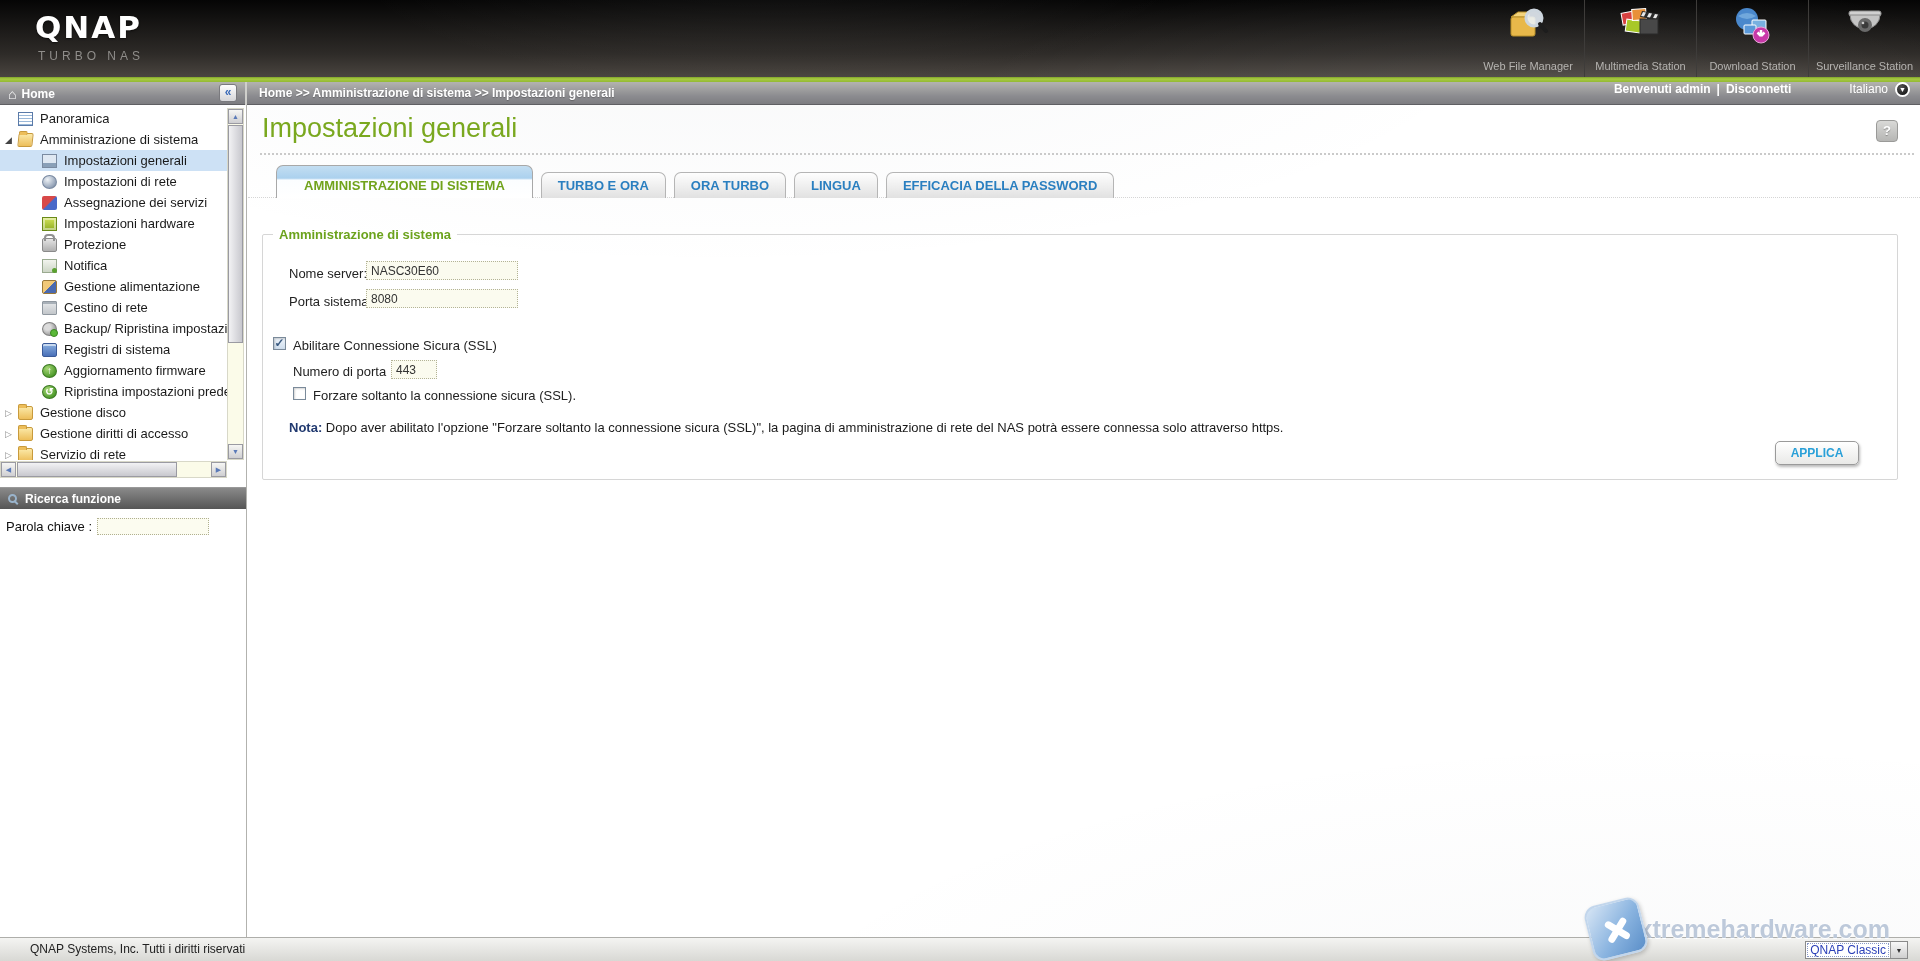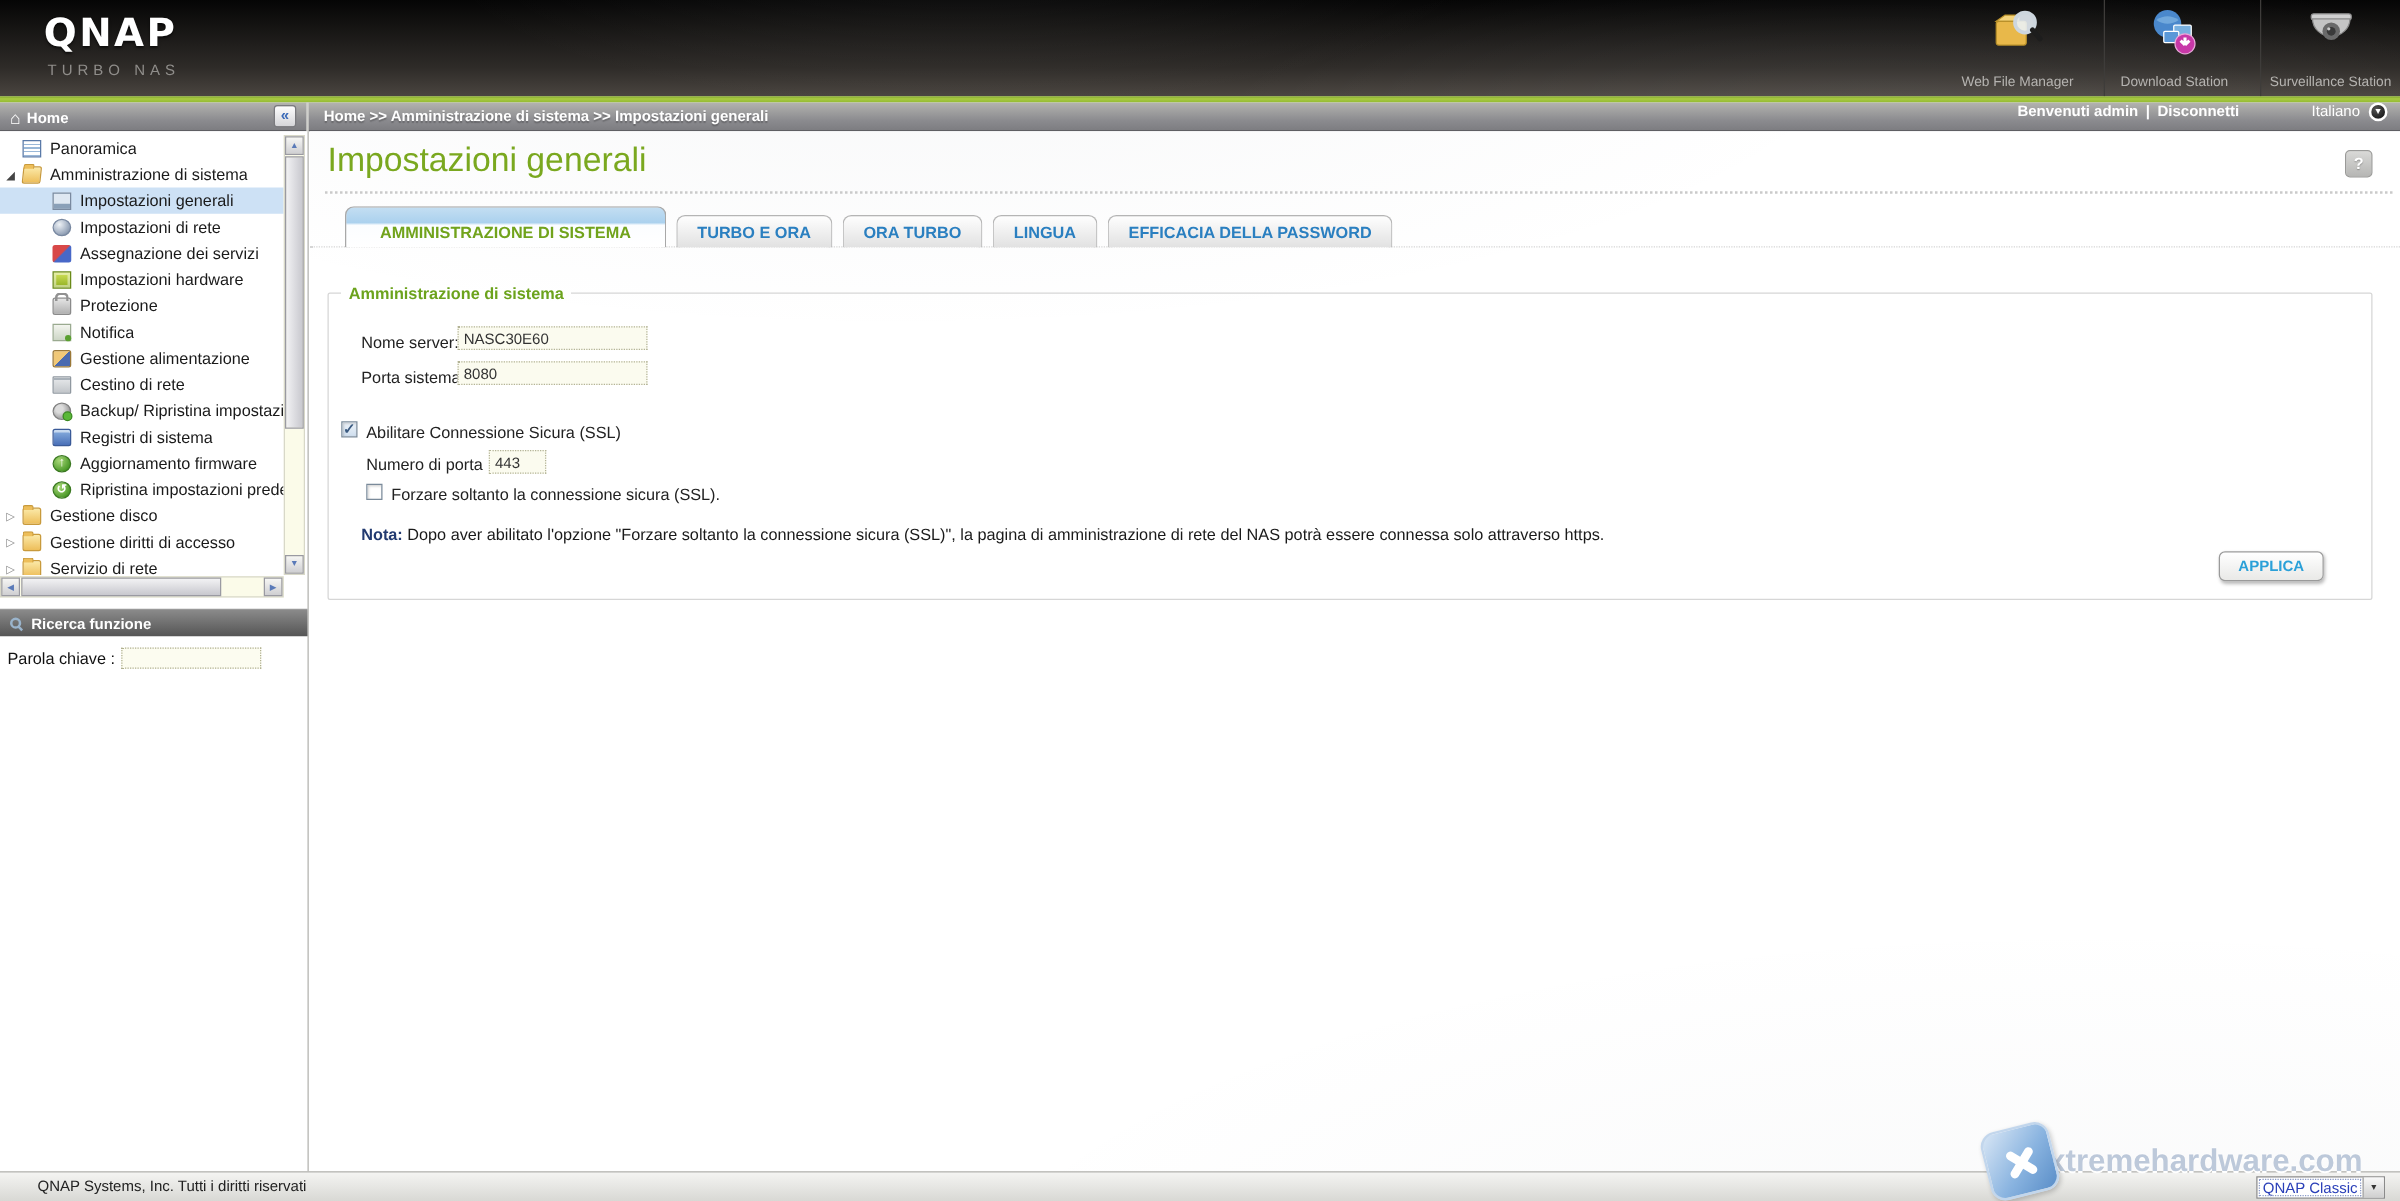--- a/index.html
+++ b/index.html
@@ -8,21 +8,21 @@
 
   
   .header { position:absolute; left:0; top:0; width:1920px; height:77px;
     background:
       radial-gradient(ellipse 900px 260px at 78% 150%, rgba(255,255,255,0.08), transparent 60%),
       radial-gradient(ellipse 700px 200px at 40% -40%, rgba(255,255,255,0.05), transparent 60%),
       linear-gradient(to bottom, #050505, #2e2b28 70%, #4a4540); }
   .logo { position:absolute; left:35px; top:9px; color:#fff; font-size:31px; font-weight:bold;
     letter-spacing:2px; font-family:"DejaVu Sans", sans-serif; text-shadow:0 1px 2px rgba(0,0,0,.6); }
   .logo-sub { position:absolute; left:38px; top:49px; color:#8f8d8a; font-size:12px; letter-spacing:4px; }
-  .stations { position:absolute; right:0; top:0; height:77px; display:flex;gap:13px; }
+  .stations { position:absolute; right:0; top:0; height:77px; display:flex; }
   .station { width:112px; height:77px; position:relative; border-left:1px solid #3e3c3a; cursor:pointer; }
   .station:first-child { border-left:none; }
   .station svg { position:absolute; left:50%; transform:translateX(-50%); top:5px; }
   .station-label { position:absolute; left:0; right:0; bottom:5px; text-align:center;
     color:#b5b3b0; font-size:11px; white-space:nowrap; }
 
   
   .greenline { position:absolute; left:0; top:77px; width:1920px; height:5px;
     background:linear-gradient(to bottom,#7fa32a,#a8ca42 40%,#93b932); }
 
@@ -180,20 +180,31 @@
       <svg width="46" height="44" viewBox="0 0 46 44">
         <path d="M6 12 l7 -5 h11 v5 z" fill="#f4d47c" stroke="#b8902a"></path>
         <rect x="6" y="12" width="24" height="19" rx="2" fill="#e8b84a" stroke="#b8902a"></rect>
         <circle cx="29" cy="13" r="8" fill="rgba(235,243,250,0.88)" stroke="#cdd6de" stroke-width="3"></circle>
         <line x1="35" y1="19" x2="41" y2="26" stroke="#1d1d1d" stroke-width="4" stroke-linecap="round"></line>
       </svg>
       <div class="station-label">Web File Manager</div>
     </div>
     <div class="station">
       <svg width="46" height="44" viewBox="0 0 46 44">
+        <rect x="4" y="7" width="15" height="12" fill="#d84040" stroke="#fff" transform="rotate(-10 11 13)"></rect>
+        <rect x="8" y="15" width="15" height="12" fill="#a8c828" stroke="#fff" transform="rotate(8 15 21)"></rect>
+        <rect x="14" y="4" width="14" height="11" fill="#e89038" stroke="#fff" transform="rotate(-4 21 9)"></rect>
+        <path d="M24 6 l18 3 -2 6 -18 -3 z" fill="#2a2a2a"></path>
+        <path d="M25 7 l3 .5 -2 4 -3 -.5 z M31 8 l3 .5 -2 4 -3 -.5 z M37 9 l3 .5 -2 4 -3 -.5 z" fill="#e8e8e8"></path>
+        <rect x="22" y="14" width="18" height="15" fill="#484848" stroke="#2a2a2a"></rect>
+      </svg>
+      <div class="station-label">Multimedia Station</div>
+    </div>
+    <div class="station">
+      <svg width="46" height="44" viewBox="0 0 46 44">
         <circle cx="17" cy="14" r="11" fill="#4a88cc"></circle>
         <path d="M8 11 q9 -6 18 0 q-9 6 -18 0" fill="#7ab0e0" opacity="0.8"></path>
         <rect x="22" y="15" width="14" height="10" rx="1" fill="#78b0e0" stroke="#fff"></rect>
         <rect x="14" y="20" width="12" height="9" rx="1" fill="#5a98d8" stroke="#fff"></rect>
         <circle cx="31" cy="30" r="8" fill="#c838a8" stroke="#e8a8d8"></circle>
         <path d="M31 25 v6 m0 0 l-3.5 -3.5 m3.5 3.5 l3.5 -3.5" stroke="#fff" stroke-width="2.5" fill="none"></path>
       </svg>
       <div class="station-label">Download Station</div>
     </div>
     <div class="station">

